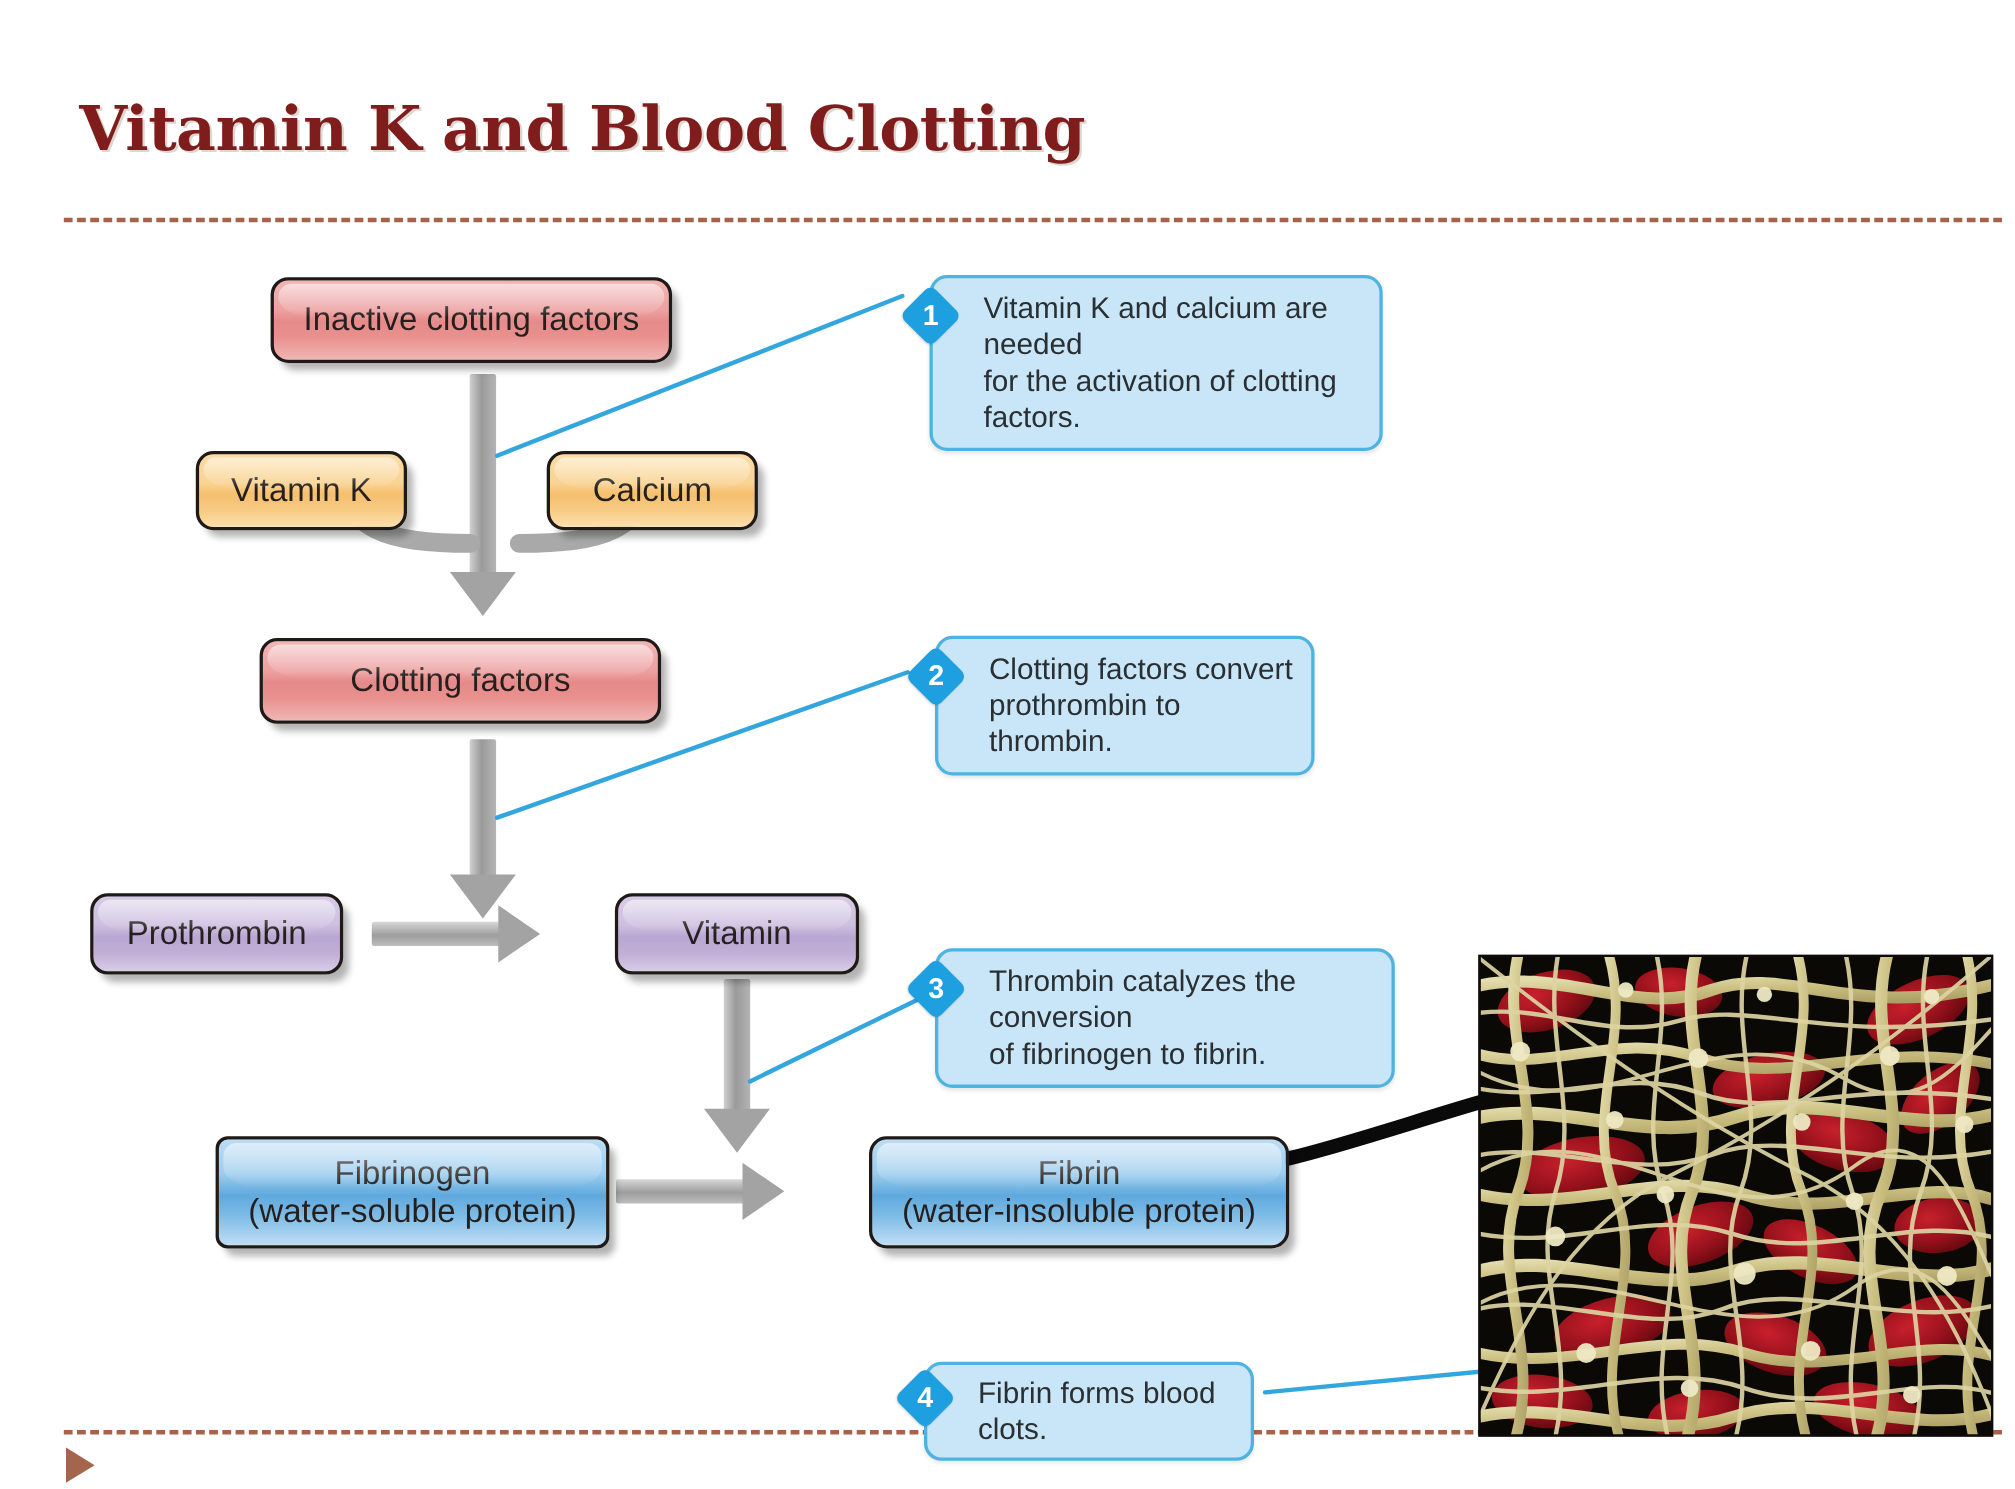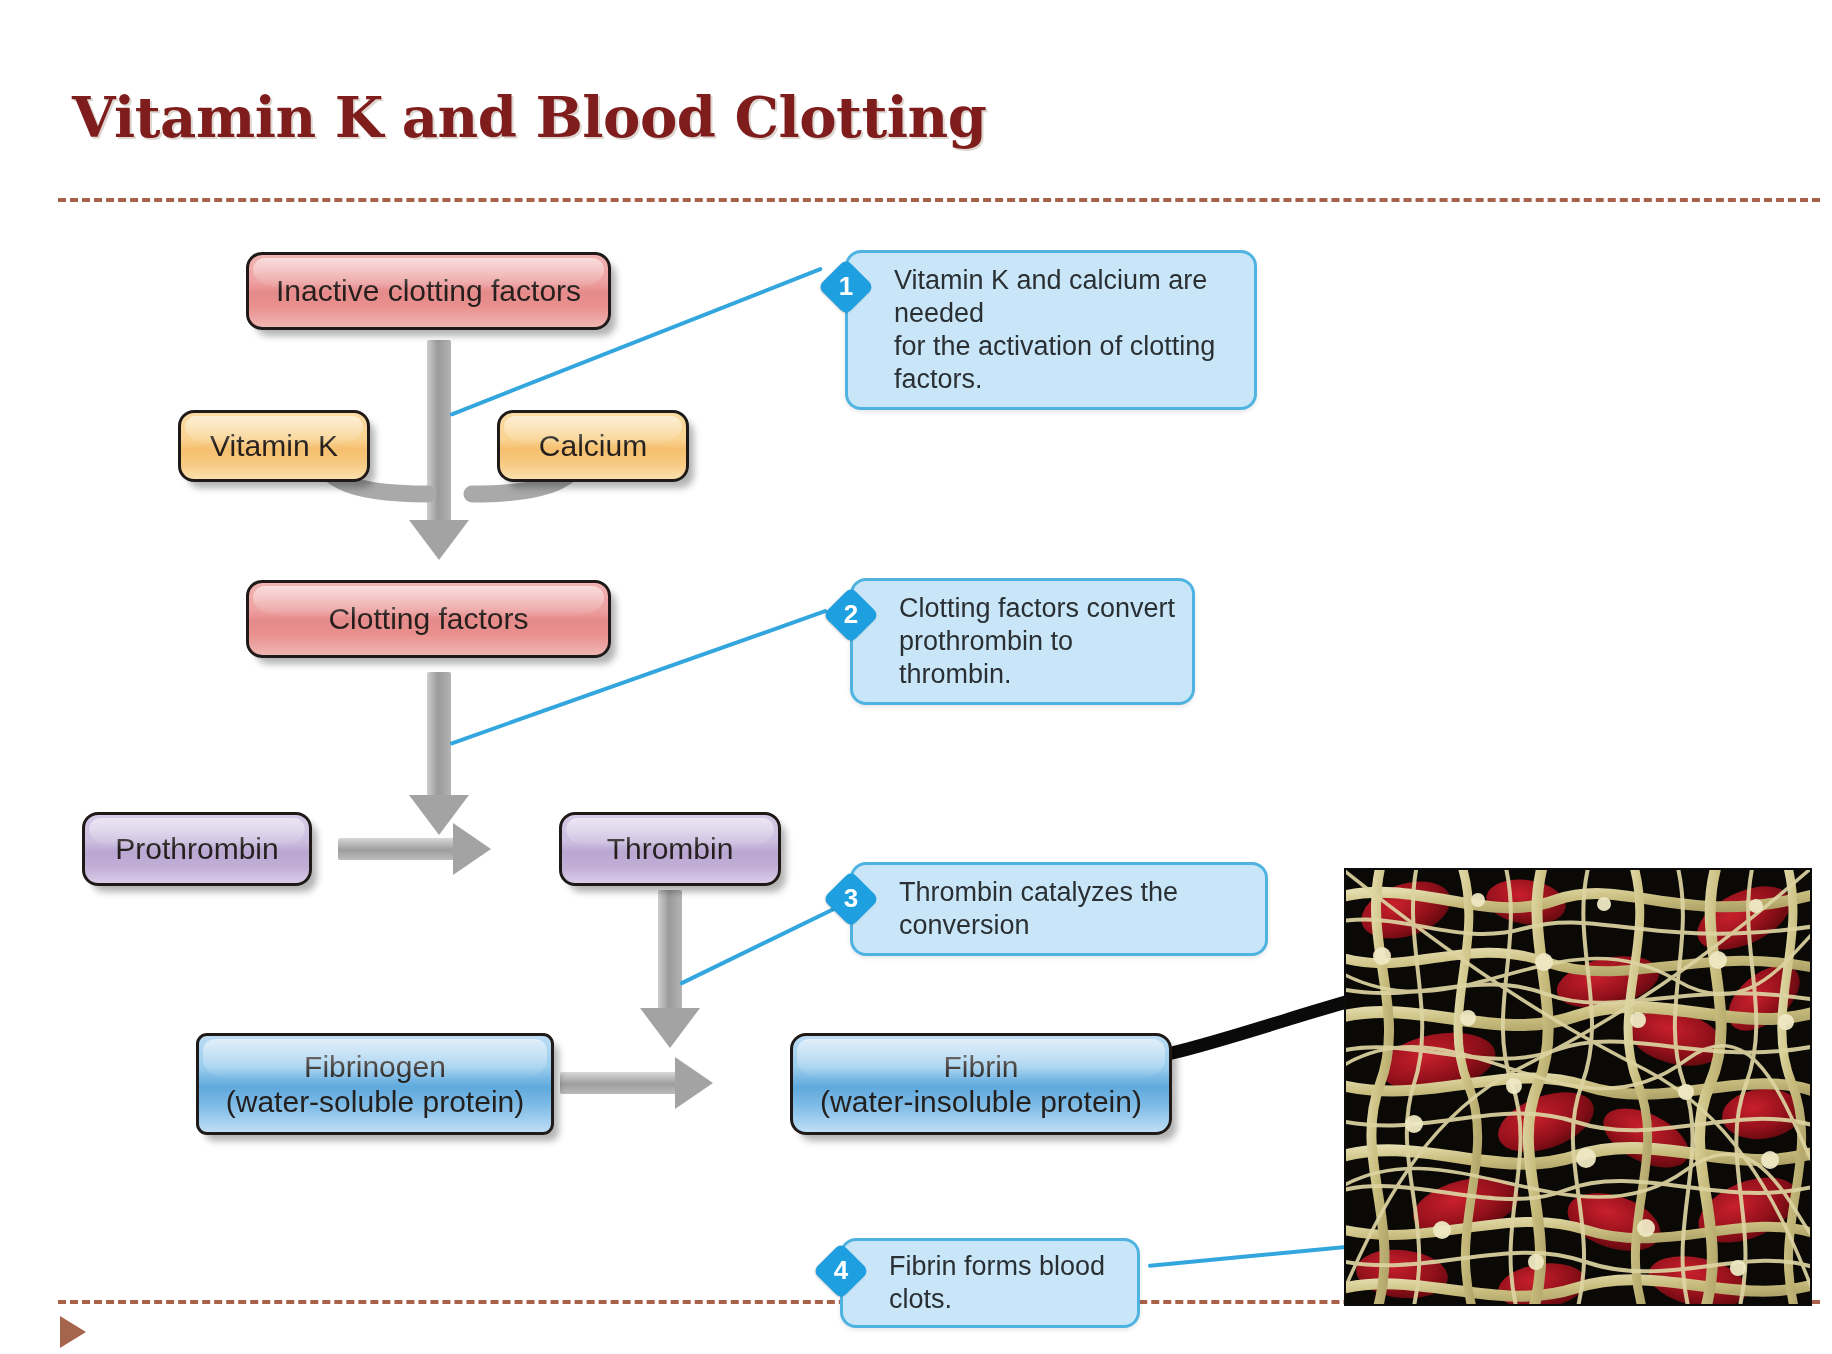--- a/index.html
+++ b/index.html
@@ -192,30 +192,30 @@
   </div>
 
   <div class="nbox box-orange" style="left:497px;top:410px;width:192px;height:72px;">
     <span class="inner">Calcium</span>
   </div>
 
   <div class="nbox box-orange" style="left:178px;top:410px;width:192px;height:72px;">
     <span class="inner">Vitamin K</span>
   </div>
 
-  <div class="nbox box-red" style="left:246px;top:580px;width:365px;height:78px;">
+  <div class="nbox box-red" style="left:236px;top:580px;width:365px;height:78px;">
     <span class="inner">Clotting factors</span>
   </div>
 
   <div class="nbox box-purple" style="left:82px;top:812px;width:230px;height:74px;">
     <span class="inner">Prothrombin</span>
   </div>
 
   <div class="nbox box-purple" style="left:559px;top:812px;width:222px;height:74px;">
-    <span class="inner">Thrombin</span>
+    <span class="inner">Vitamin</span>
   </div>
 
   <div class="nbox box-blue" style="left:196px;top:1033px;width:358px;height:102px;flex-direction:column;border-radius:11px;">
     <span class="inner">Fibrinogen</span>
     <span class="inner">(water-soluble protein)</span>
   </div>
 
   <div class="nbox box-blue" style="left:790px;top:1033px;width:382px;height:102px;flex-direction:column;">
     <span class="inner">Fibrin</span>
     <span class="inner">(water-insoluble protein)</span>
@@ -235,20 +235,21 @@
     </div>
     <div>Clotting factors convert</div>
     <div>prothrombin to thrombin.</div>
   </div>
 
   <div class="callout" style="left:850px;top:862px;width:418px;">
     <div class="badge">
       <span>3</span>
     </div>
     <div>Thrombin catalyzes the conversion</div>
+    <div>of fibrinogen to fibrin.</div>
   </div>
 
   <div class="callout" style="left:840px;top:1238px;width:300px;padding-top:9px;padding-bottom:9px;">
     <div class="badge" style="top:10px;">
       <span>4</span>
     </div>
     <div>Fibrin forms blood clots.</div>
   </div>
 
   <div class="micro" style="left:1344px;top:868px;width:464px;height:434px;">

